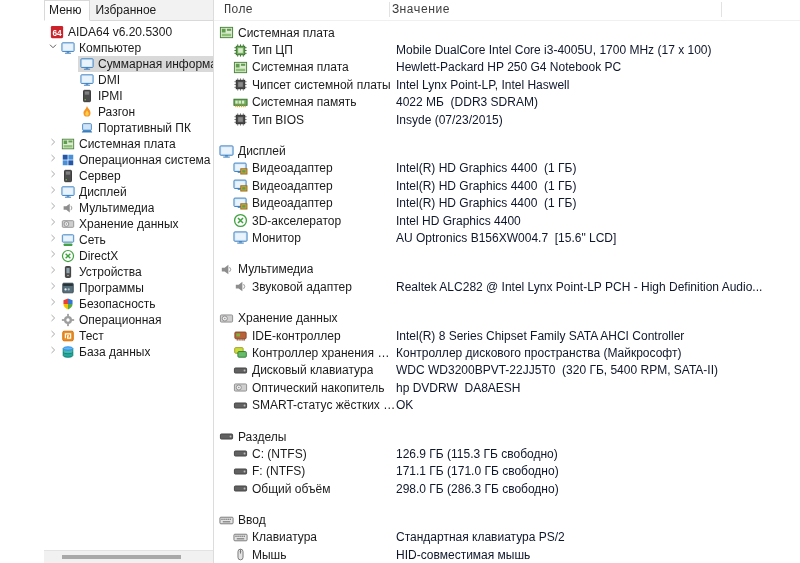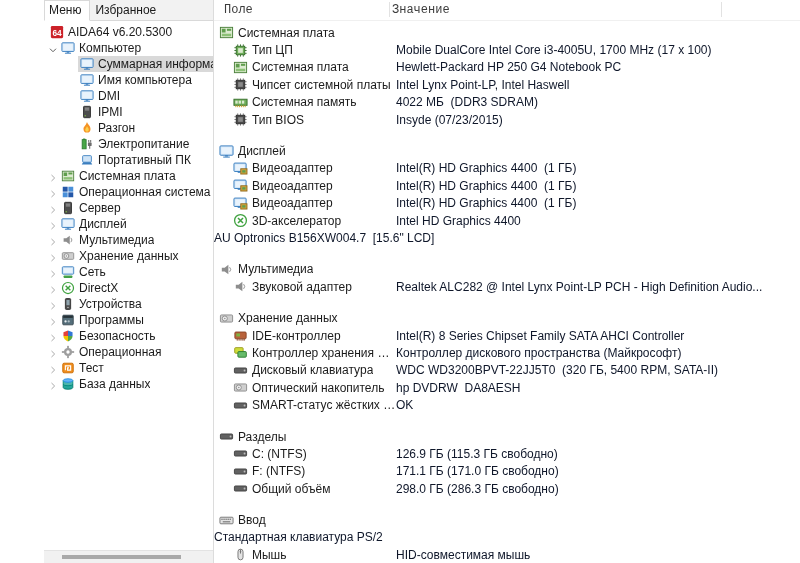--- a/index.html
+++ b/index.html
@@ -8,21 +8,21 @@
   .app{position:relative;width:800px;height:563px;background:#fff;margin-left:44px;}
 
   
   .sidebar{position:absolute;left:0;top:0;width:169px;height:563px;
            border-right:1px solid #dcdcdc;display:flex;flex-direction:column;background:#fff;}
   .tabs{height:20px;background:#f2f2f2;display:flex;border-bottom:1px solid #d9d9d9;flex:none;}
   .tab{padding:2px 9px 0 5px;line-height:17px;color:#1b1b1b;cursor:default;}
   .tab.active{background:#fff;border:1px solid #d9d9d9;border-bottom:1px solid #fff;
               margin-bottom:-1px;padding:1px 8px 0 4px;}
   .tree{flex:1;padding-top:3px;overflow:hidden;}
-  .titem{height:16px;display:flex;align-items:flex-end;white-space:nowrap;}
+  .titem{height:16px;display:flex;align-items:flex-start;white-space:nowrap;}
   .chev{width:12px;height:12px;margin-left:3px;flex:none;}
   .chev svg{width:12px;height:12px;display:block;}
   .rowbody{display:flex;align-items:center;flex:1;height:16px;overflow:hidden;}
   .rowbody.sel{background:#d9d9d9;}
   .ticon{width:14px;height:14px;margin:0 4px 0 2px;flex:none;}
   .ticon svg{width:14px;height:14px;display:block;}
   .titem.d1{padding-left:34px;}
   .titem.logo{padding-left:4px;}
   .tlabel{overflow:hidden;white-space:nowrap;}
   .hscroll{height:12px;background:#f1f1f1;border-top:1px solid #e3e3e3;position:relative;flex:none;}
@@ -101,33 +101,20 @@
         <div class="titem d1">
           <span class="rowbody">
             <span class="ticon">
               <svg viewBox="0 0 16 16" fill="none">
                 <rect x="1" y="2" width="14" height="10" rx="1" fill="#cfe4f7" stroke="#3a7ebf"></rect>
                 <rect x="2.5" y="3.5" width="11" height="7" fill="#e9f3fc"></rect>
                 <rect x="6.5" y="12" width="3" height="1.4" fill="#3a7ebf"></rect>
                 <rect x="4.5" y="13.4" width="7" height="1.1" fill="#3a7ebf"></rect>
               </svg>
             </span>
-            <span class="tlabel">Имя компьютера</span>
-          </span>
-        </div>
-        <div class="titem d1">
-          <span class="rowbody">
-            <span class="ticon">
-              <svg viewBox="0 0 16 16" fill="none">
-                <rect x="1" y="2" width="14" height="10" rx="1" fill="#cfe4f7" stroke="#3a7ebf"></rect>
-                <rect x="2.5" y="3.5" width="11" height="7" fill="#e9f3fc"></rect>
-                <rect x="6.5" y="12" width="3" height="1.4" fill="#3a7ebf"></rect>
-                <rect x="4.5" y="13.4" width="7" height="1.1" fill="#3a7ebf"></rect>
-              </svg>
-            </span>
             <span class="tlabel">DMI</span>
           </span>
         </div>
         <div class="titem d1">
           <span class="rowbody">
             <span class="ticon">
               <svg viewBox="0 0 16 16" fill="none">
                 <rect x="4" y="1.5" width="8" height="13" rx="1" fill="#4d4d4d" stroke="#2e2e2e"></rect>
                 <rect x="5.5" y="3" width="5" height="1.2" fill="#9e9e9e"></rect>
                 <rect x="5.5" y="5" width="5" height="1.2" fill="#9e9e9e"></rect>
@@ -139,34 +126,20 @@
         </div>
         <div class="titem d1">
           <span class="rowbody">
             <span class="ticon">
               <svg viewBox="0 0 16 16" fill="none">
                 <path d="M8 1C9 4 12 5 12 9A4 4.2 0 0 1 4 9C4 6 6.5 5.5 8 1Z" fill="#f59324"></path>
                 <path d="M8 6C9 8 10 8.2 10 10.2A2 2 0 0 1 6 10.2C6 8.5 7.3 8 8 6Z" fill="#fdd14d"></path>
               </svg>
             </span>
             <span class="tlabel">Разгон</span>
-          </span>
-        </div>
-        <div class="titem d1">
-          <span class="rowbody">
-            <span class="ticon">
-              <svg viewBox="0 0 16 16" fill="none">
-                <rect x="3.5" y="1.8" width="2.5" height="1.4" fill="#2e7d32"></rect>
-                <rect x="2.5" y="3" width="4.5" height="10.5" fill="#48a747" stroke="#2e7d32"></rect>
-                <path d="M10 3.5v2.8M12.2 3.5v2.8" stroke="#6d6d6d" stroke-width="1.2"></path>
-                <rect x="9" y="6.3" width="4.3" height="4" rx="1" fill="#6d6d6d"></rect>
-                <path d="M11.1 10.3v3.2" stroke="#6d6d6d" stroke-width="1.2"></path>
-              </svg>
-            </span>
-            <span class="tlabel">Электропитание</span>
           </span>
         </div>
         <div class="titem d1">
           <span class="rowbody">
             <span class="ticon">
               <svg viewBox="0 0 16 16" fill="none">
                 <rect x="3" y="3" width="10" height="7.5" rx="1" fill="#cfe4f7" stroke="#3a7ebf"></rect>
                 <path d="M2 13L3.5 10.5H12.5L14 13Z" fill="#3a7ebf"></path>
               </svg>
             </span>
@@ -590,20 +563,31 @@
                 <svg viewBox="0 0 16 16" fill="none">
                   <circle cx="8" cy="8" r="6.3" fill="#fff" stroke="#3fa23f" stroke-width="1.4"></circle>
                   <path d="M5.3 5.3L10.7 10.7M10.7 5.3L5.3 10.7" stroke="#3fa23f" stroke-width="1.6"></path>
                 </svg>
               </span>
               <span class="lbl">3D-акселератор</span>
             </span>
             <span class="val link">Intel HD Graphics 4400</span>
           </div>
           <div class="srow r">
+            <span class="lbl-cell">
+              <span class="licon">
+                <svg viewBox="0 0 16 16" fill="none">
+                  <rect x="1" y="2" width="14" height="10" rx="1" fill="#cfe4f7" stroke="#3a7ebf"></rect>
+                  <rect x="2.5" y="3.5" width="11" height="7" fill="#e9f3fc"></rect>
+                  <rect x="6.5" y="12" width="3" height="1.4" fill="#3a7ebf"></rect>
+                  <rect x="4.5" y="13.4" width="7" height="1.1" fill="#3a7ebf"></rect>
+                </svg>
+              </span>
+              <span class="lbl">Монитор</span>
+            </span>
             <span class="val link">AU Optronics B156XW004.7  [15.6" LCD]</span>
           </div>
         </div>
         <div class="section">
           <div class="srow title">
             <span class="lbl-cell">
               <span class="licon">
                 <svg viewBox="0 0 16 16" fill="none">
                   <path d="M3 6H6L10 3V13L6 10H3Z" fill="#8d8d8d"></path>
                   <path d="M11.3 5.5A3.6 3.6 0 0 1 11.3 10.5" stroke="#8d8d8d" fill="none"></path>
@@ -769,20 +753,36 @@
                     <rect x="11.3" y="6" width="1.4" height="1.4"></rect>
                     <rect x="4" y="8.8" width="8" height="1.2"></rect>
                   </g>
                 </svg>
               </span>
               <span class="lbl">Ввод</span>
             </span>
             <span class="val"></span>
           </div>
           <div class="srow r">
+            <span class="lbl-cell">
+              <span class="licon">
+                <svg viewBox="0 0 16 16" fill="none">
+                  <rect x="1" y="4.5" width="14" height="7" rx="1" fill="#e3e3e3" stroke="#757575"></rect>
+                  <g fill="#757575">
+                    <rect x="2.5" y="6" width="1.4" height="1.4"></rect>
+                    <rect x="4.7" y="6" width="1.4" height="1.4"></rect>
+                    <rect x="6.9" y="6" width="1.4" height="1.4"></rect>
+                    <rect x="9.1" y="6" width="1.4" height="1.4"></rect>
+                    <rect x="11.3" y="6" width="1.4" height="1.4"></rect>
+                    <rect x="4" y="8.8" width="8" height="1.2"></rect>
+                  </g>
+                </svg>
+              </span>
+              <span class="lbl">Клавиатура</span>
+            </span>
             <span class="val">Стандартная клавиатура PS/2</span>
           </div>
           <div class="srow r">
             <span class="lbl-cell">
               <span class="licon">
                 <svg viewBox="0 0 16 16" fill="none">
                   <rect x="5.3" y="2.3" width="5.4" height="11.4" rx="2.7" fill="#e3e3e3" stroke="#757575"></rect>
                   <path d="M8 2.5V7" stroke="#757575"></path>
                   <rect x="7.4" y="4" width="1.2" height="2.2" rx="0.6" fill="#757575"></rect>
                 </svg>

